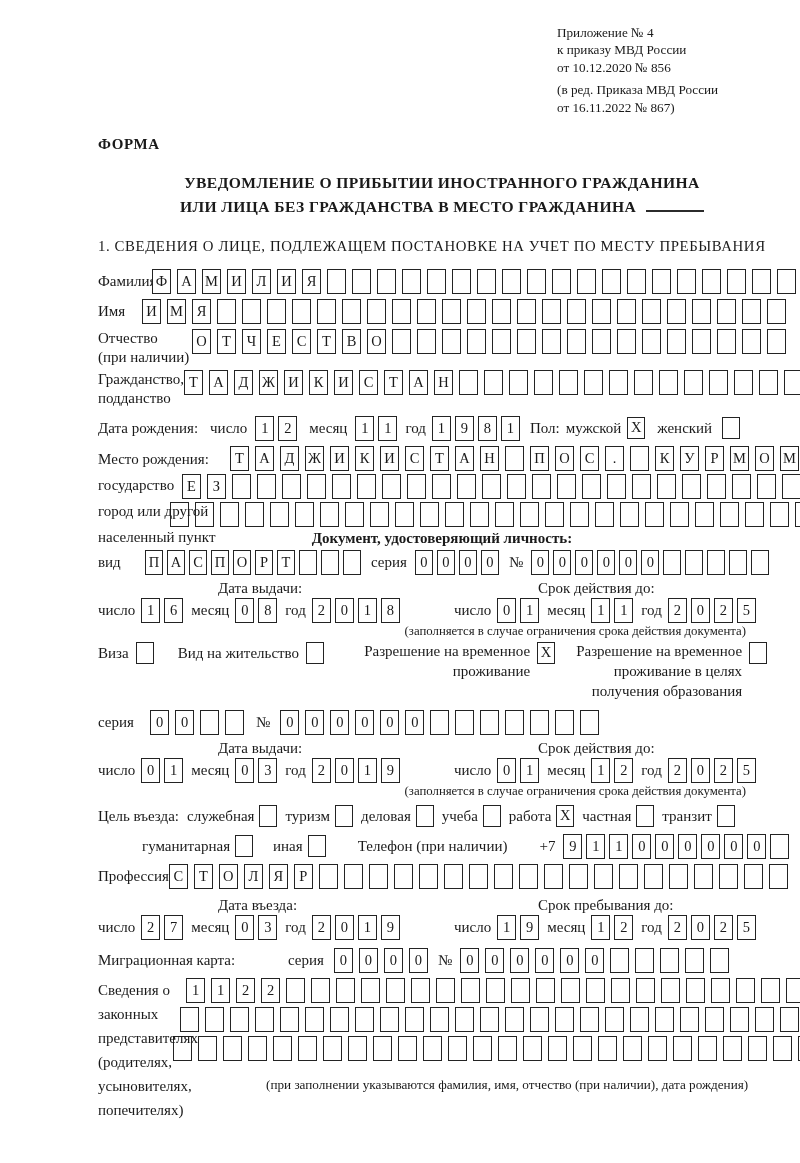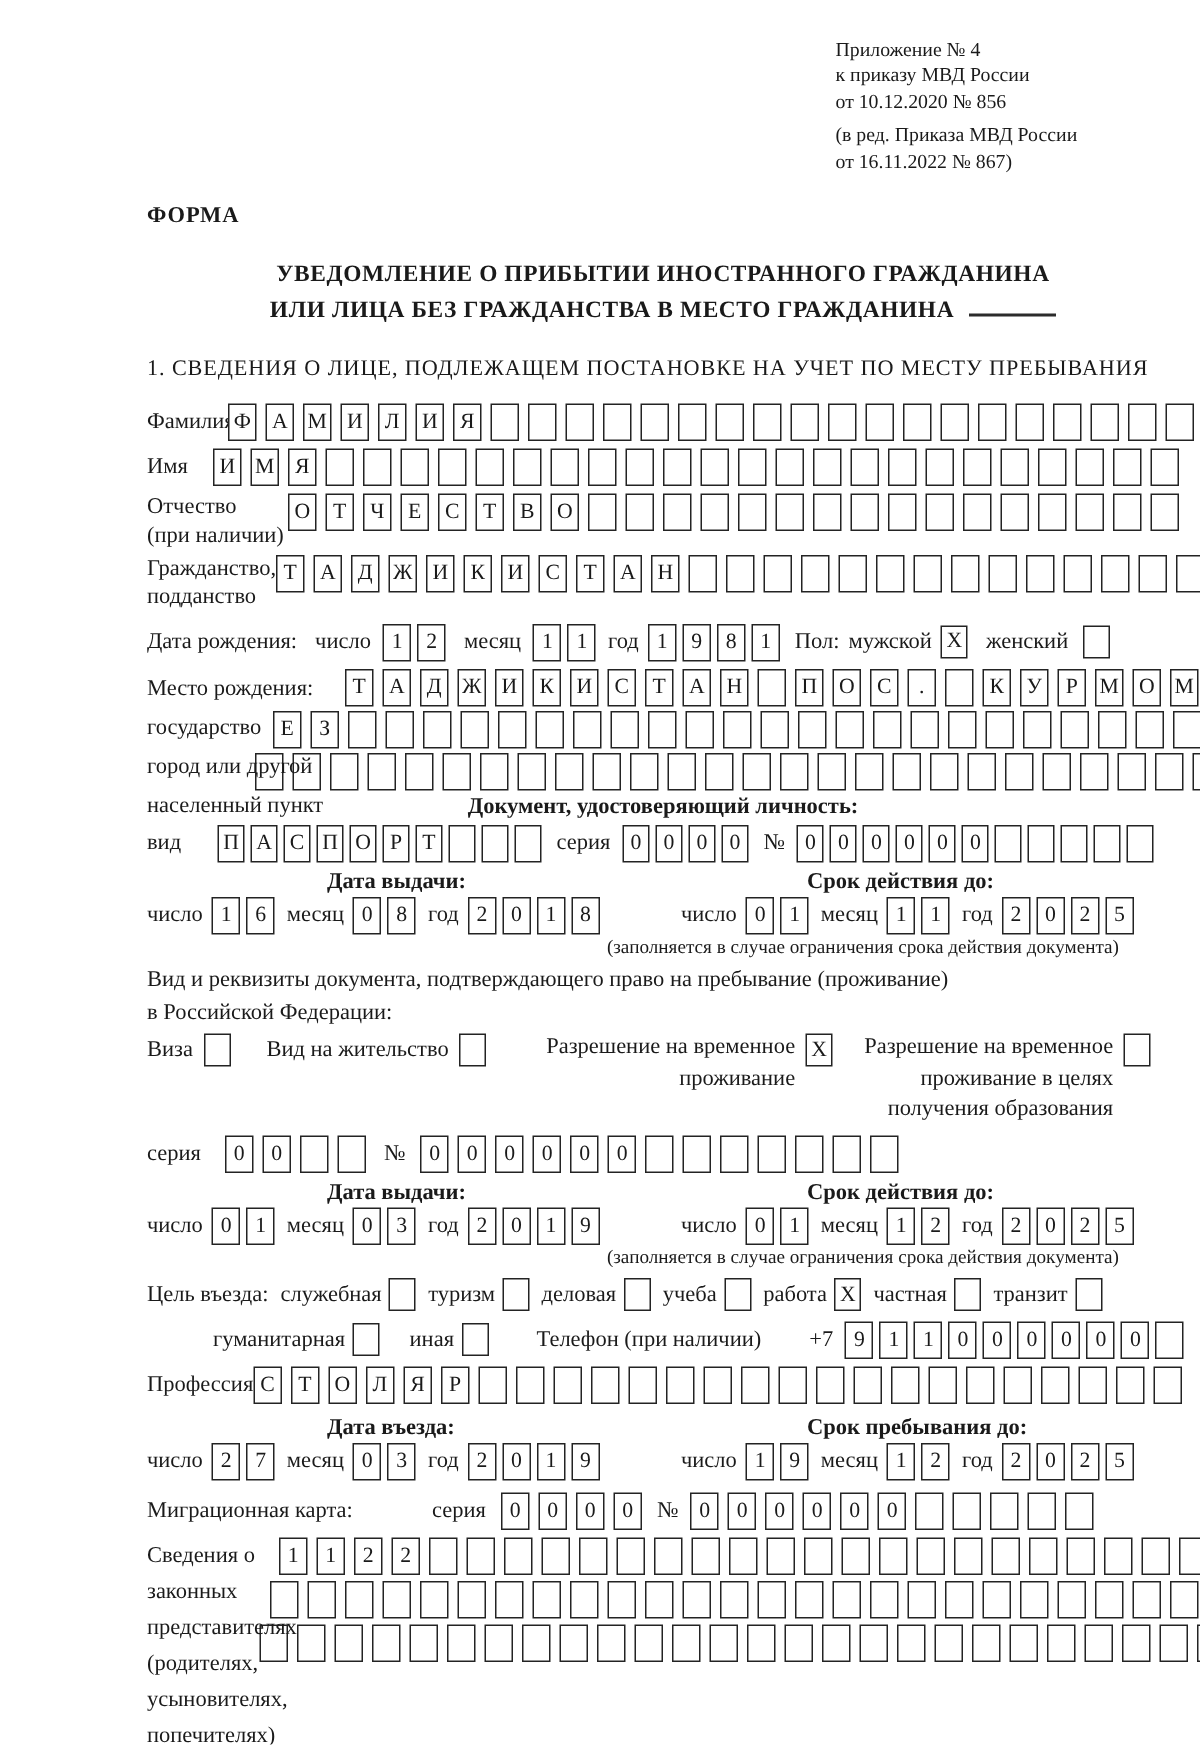--- a/index.html
+++ b/index.html
@@ -34,21 +34,21 @@
 
   .bp { position:relative; margin-top:5px; }
   .bp-label { position:absolute; left:0; top:0; width:132px; line-height:26px; }
   .bp .boxes { margin-bottom:3px; }
   .bp1 { margin-left:132px; } .bp2 { margin-left:84px; } .bp3 { margin-left:72px; }
 
   .doc-heading { font-weight:700; text-align:center; margin-top:2px; }
 
   .dates { display:flex; margin-top:3px; }
   .dcol.left { width:356px; }
-  .dtitle { line-height:20px;font-weight:bold; }
+  .dtitle { line-height:20px; }
   .dcol.left .dtitle { padding-left:120px; }
   .dcol.right .dtitle { padding-left:84px; }
   .dline { display:flex; align-items:flex-start; }
   .dline .lbl { line-height:25px; }
   .dline .boxes { margin-left:6px; }
   .dline .lbl + .boxes { margin-right:8px; }
   .restriction { text-align:right; padding-right:40px; font-size:12.8px; margin-top:1px; }
 
   .para { margin-top:4px; line-height:1.45; }
 
@@ -419,24 +419,20 @@
             <span class="cell">2</span>
             <span class="cell">0</span>
             <span class="cell">2</span>
             <span class="cell">5</span>
           </span>
       </div>
     </div>
   </div>
   <div class="restriction">(заполняется в случае ограничения срока действия документа)</div>
 
-  <div class="para">
-    <div>Вид и реквизиты документа, подтверждающего право на пребывание (проживание)</div>
-    <div>в Российской Федерации:</div>
-  </div>
 
   <div class="options-row">
     <span class="opt">
       <span class="lbl">Виза</span>
       <span class="cbox"></span>
     </span>
     <span class="opt ml24">
       <span class="lbl">Вид на жительство</span>
       <span class="cbox"></span>
     </span>
@@ -768,15 +764,16 @@
         <span class="cell"></span>
         <span class="cell"></span>
         <span class="cell"></span>
         <span class="cell"></span>
         <span class="cell"></span>
         <span class="cell"></span>
         <span class="cell"></span>
         <span class="cell"></span>
         <span class="cell"></span>
       </div>
+    <div class="reps-note">(при заполнении указываются фамилия, имя, отчество (при наличии), дата рождения)</div>
   </div>
 
 </div>
 
 </body></html>

